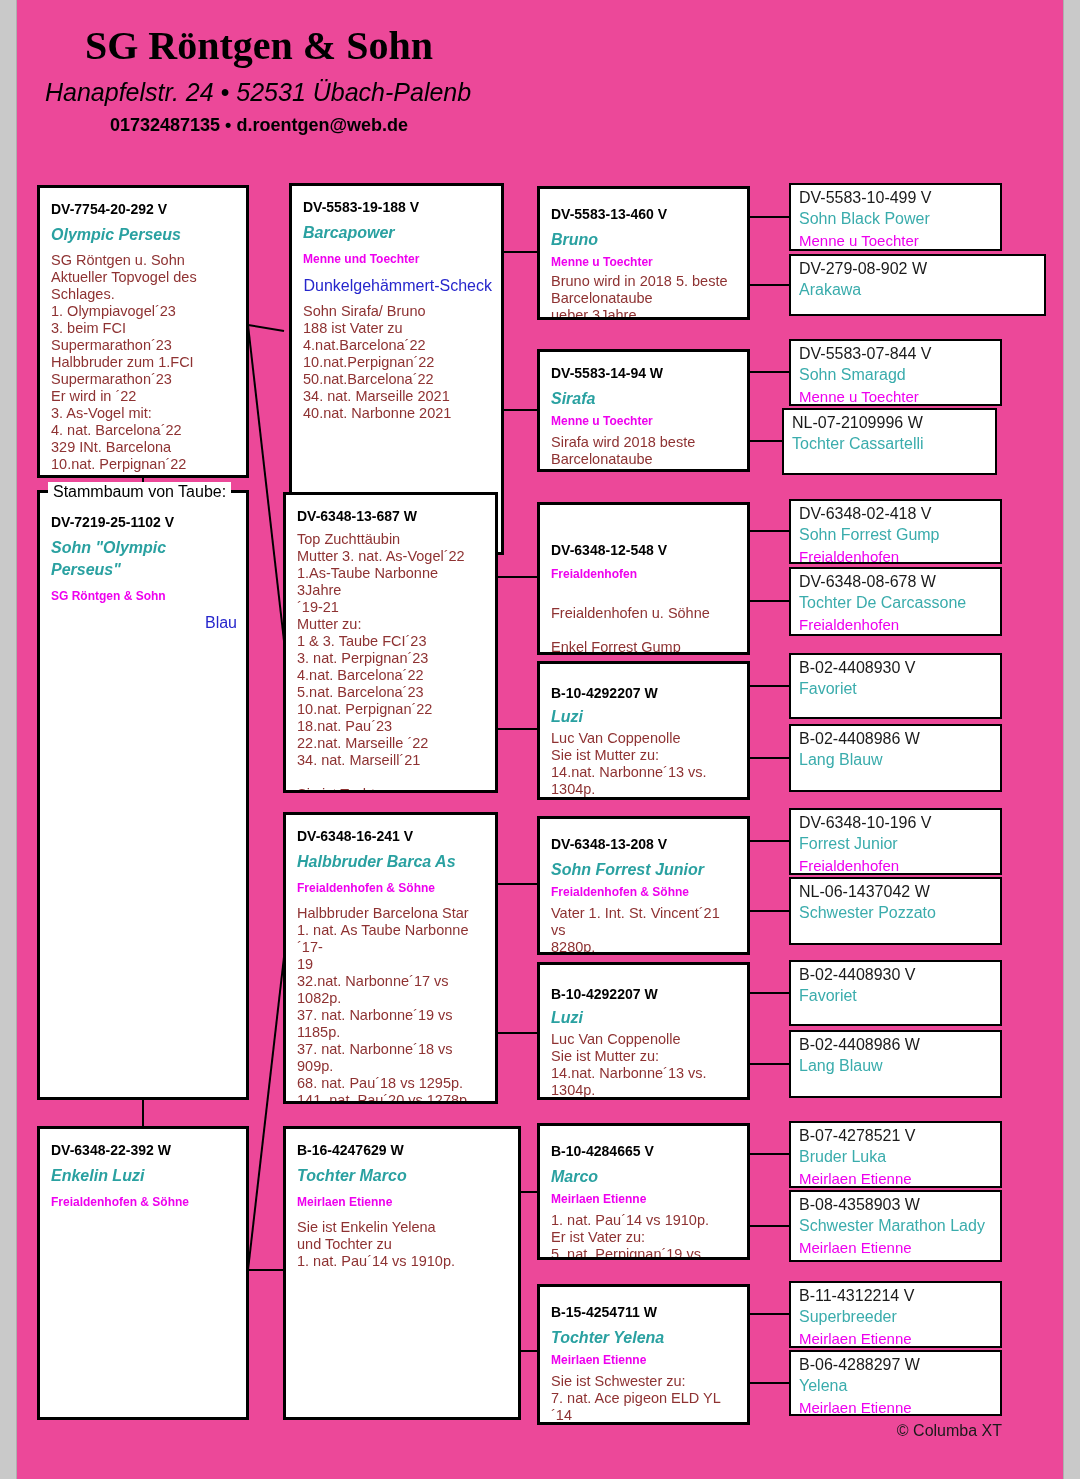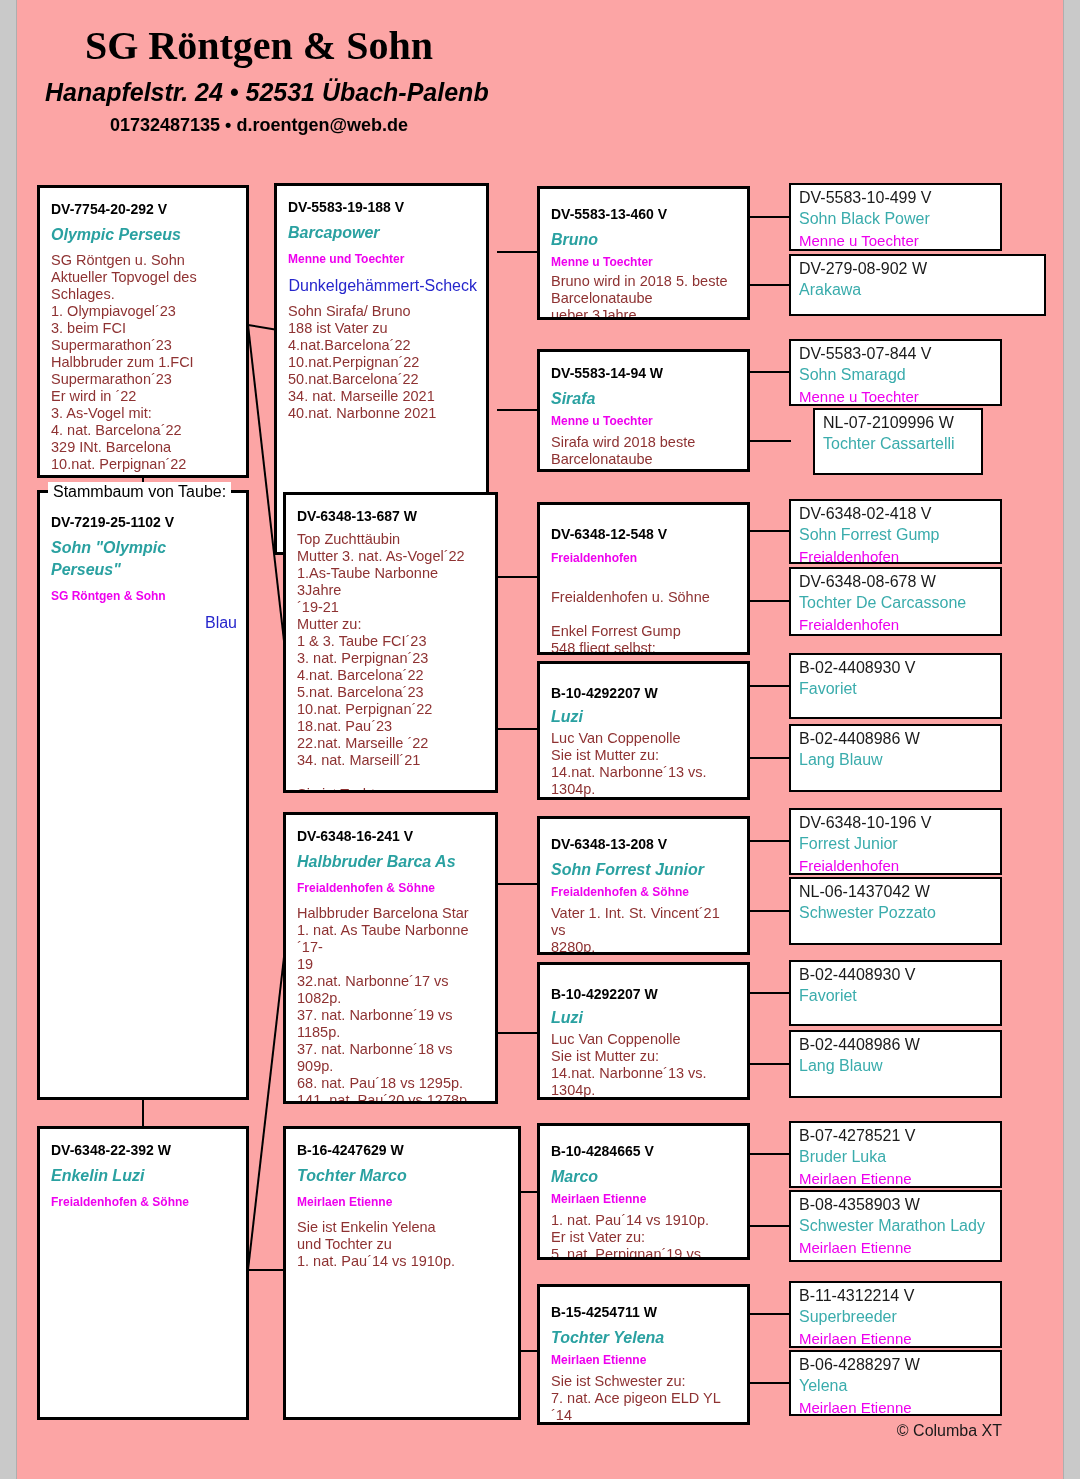--- a/index.html
+++ b/index.html
@@ -1,24 +1,24 @@
 <!DOCTYPE html>
 <html><head>
 <meta charset="utf-8">
 <style>
   html,body{margin:0;padding:0;background:#ffffff;}
-  #page{position:relative;width:1080px;height:1479px;background:#fca5a5;
+  #page{position:relative;width:1080px;height:1479px;background:#ec4899;
         font-family:"Liberation Sans", sans-serif;overflow:hidden;}
   .edge{position:absolute;top:0;bottom:0;width:16px;background:#c9c9c9;}
   .edge.left{left:0;border-right:1px solid #aeaeae;}
   .edge.right{right:0;border-left:1px solid #aeaeae;}
 
   .hdr-title{position:absolute;left:85px;top:22px;font-family:"Liberation Serif", serif;
              font-weight:bold;font-size:40px;color:#000;}
-  .hdr-addr{position:absolute;left:45px;top:78px;font-style:italic;font-size:25px;color:#000;font-weight:bold;}
+  .hdr-addr{position:absolute;left:45px;top:78px;font-style:italic;font-size:25px;color:#000;}
   .hdr-contact{position:absolute;left:110px;top:115px;font-weight:bold;font-size:18px;color:#000;}
 
   .box{position:absolute;box-sizing:border-box;background:#fff;overflow:hidden;}
   .g1,.g2,.g3{border:3px solid #000;padding:8px 9px 0 11px;}
   .g4{border:2px solid #000;padding:2px 6px 0 8px;}
 
   .ring{font-weight:bold;font-size:14px;color:#000;line-height:26px;white-space:pre-line;}
   .ring4{font-size:16px;color:#1a1a1a;line-height:21px;white-space:pre-line;}
   .pname{font-weight:bold;font-style:italic;font-size:16px;color:#2aa1a1;
          line-height:22px;margin-top:2px;white-space:pre-line;}
@@ -113,21 +113,21 @@
     <div class="breeder">SG Röntgen &amp; Sohn</div>
     <div class="colorline">Blau</div>
   </div>
 
   <div class="box g1" style="left:37px;top:1126px;width:212px;height:294px">
     <div class="ring">DV-6348-22-392 W</div>
     <div class="pname">Enkelin Luzi</div>
     <div class="breeder">Freialdenhofen &amp; Söhne</div>
   </div>
 
-  <div class="box g2" style="left:274px;top:183px;width:215px;height:372px">
+  <div class="box g2" style="left:289px;top:183px;width:215px;height:372px">
     <div class="ring">DV-5583-19-188 V</div>
     <div class="pname">Barcapower</div>
     <div class="breeder">Menne und Toechter</div>
     <div class="colorline">Dunkelgehämmert-Scheck</div>
     <div class="pbody">Sohn Sirafa/ Bruno
 188 ist Vater zu
 4.nat.Barcelona´22
 10.nat.Perpignan´22
 50.nat.Barcelona´22
 34. nat. Marseille 2021
@@ -192,21 +192,21 @@
   <div class="box g3" style="left:537px;top:349px;width:213px;height:123px">
     <div class="ring">DV-5583-14-94 W</div>
     <div class="pname">Sirafa</div>
     <div class="breeder" style="margin-top:0">Menne u Toechter</div>
     <div class="pbody" style="margin-top:2px">Sirafa wird 2018 beste
 Barcelonataube
 national ueber 3 Jahre</div>
   </div>
 
   <div class="box g3" style="left:537px;top:502px;width:213px;height:153px">
-    <div class="ring" style="margin-top:8px">DV-6348-12-548 V</div>
+    <div class="ring" style="margin-top:24px">DV-6348-12-548 V</div>
     <div class="breeder" style="margin-top:0">Freialdenhofen</div>
     <div class="pbody" style="margin-top:20px">Freialdenhofen u. Söhne
 
 Enkel Forrest Gump
 548 fliegt selbst:</div>
   </div>
 
   <div class="box g3" style="left:537px;top:661px;width:213px;height:139px">
     <div class="ring" style="margin-top:8px">B-10-4292207 W</div>
     <div class="pname" style="margin-top:0">Luzi</div>
@@ -259,21 +259,21 @@
   </div>
   <div class="box g4" style="left:789px;top:254px;width:257px;height:62px">
     <div class="ring4">DV-279-08-902 W</div>
     <div class="pname4">Arakawa</div>
   </div>
   <div class="box g4" style="left:789px;top:339px;width:213px;height:67px">
     <div class="ring4">DV-5583-07-844 V</div>
     <div class="pname4">Sohn Smaragd</div>
     <div class="breeder4">Menne u Toechter</div>
   </div>
-  <div class="box g4" style="left:813px;top:408px;width:170px;height:67px">
+  <div class="box g4" style="left:782px;top:408px;width:215px;height:67px">
     <div class="ring4">NL-07-2109996 W</div>
     <div class="pname4">Tochter Cassartelli</div>
   </div>
   <div class="box g4" style="left:789px;top:499px;width:213px;height:65px">
     <div class="ring4">DV-6348-02-418 V</div>
     <div class="pname4">Sohn Forrest Gump</div>
     <div class="breeder4">Freialdenhofen</div>
   </div>
   <div class="box g4" style="left:789px;top:567px;width:213px;height:69px">
     <div class="ring4">DV-6348-08-678 W</div>

